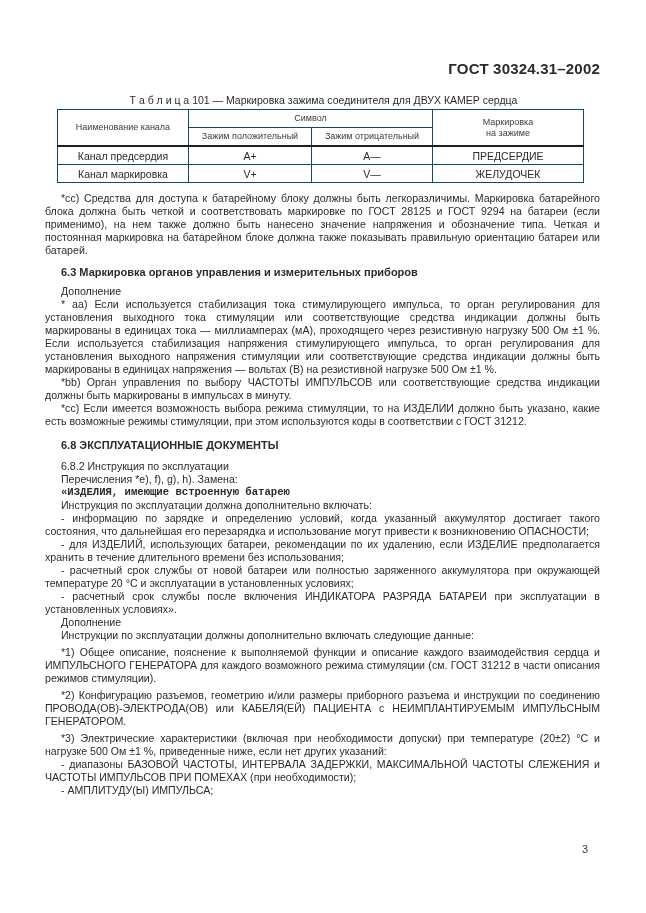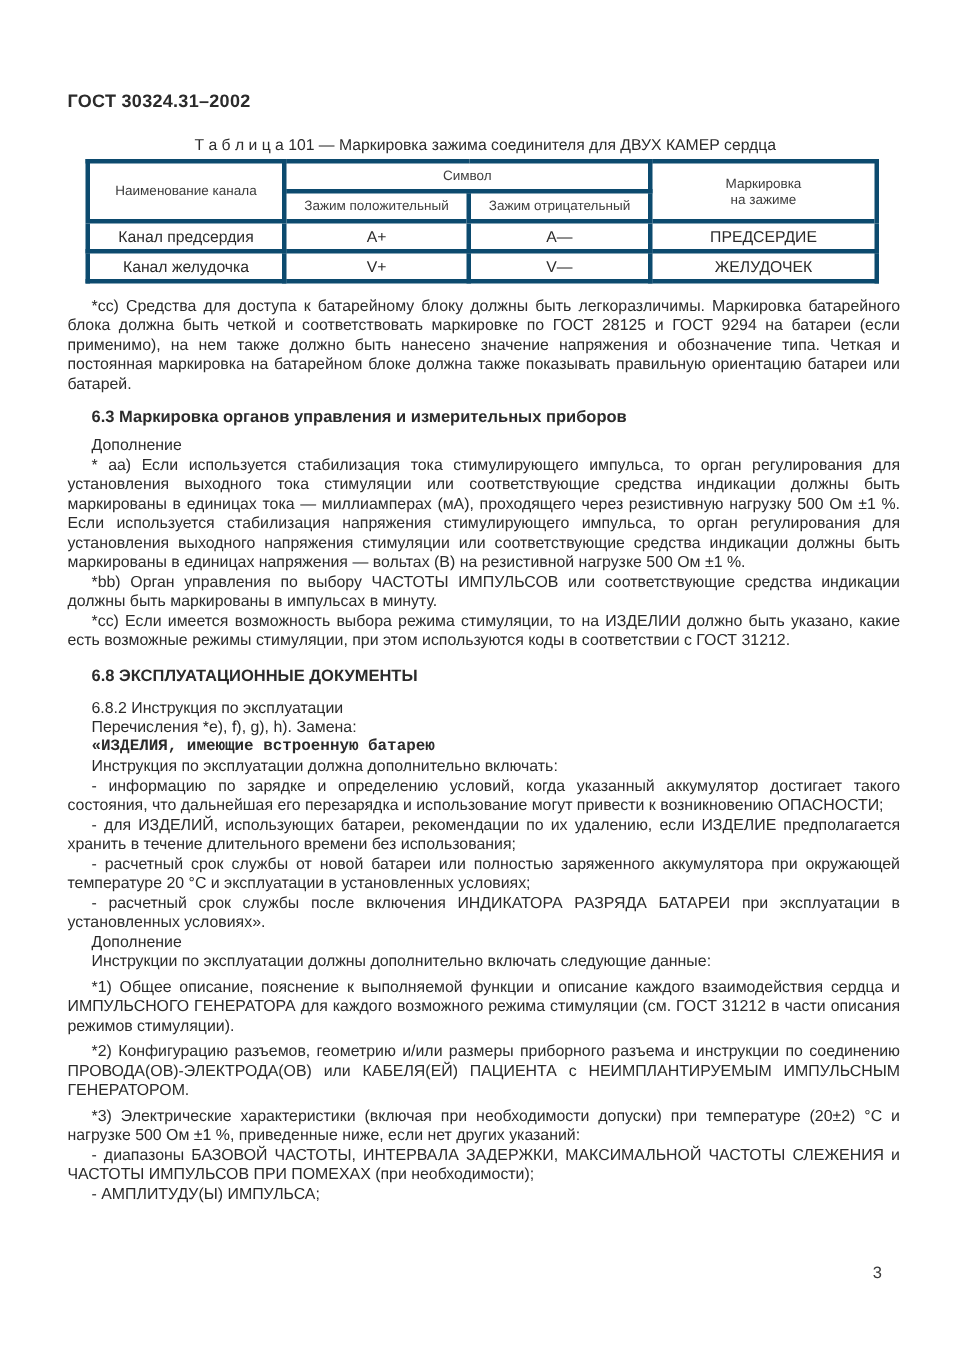--- a/index.html
+++ b/index.html
@@ -12,38 +12,39 @@
     overflow: hidden;
   }
   .page {
     position: absolute;
     top: 0; left: 0;
     width: 646px; height: 913px;
     box-sizing: border-box;
     padding: 60px 46px 0 45px;
   }
   .doc-header {
+    text-align: right;
     font-weight: bold;
-    font-size: 12px;
+    font-size: 15px;
     letter-spacing: 0.2px;
     margin-bottom: 17px;
   }
   .table-caption {
     font-size: 10.5px;
     margin: 0 0 3px 2px;
     text-align: center;
   }
   table.gost-table {
     border-collapse: collapse;
     margin-left: 12px;
     width: 526px;
     table-layout: fixed;
   }
   table.gost-table td {
-    border: 3px solid #0c4a6e;
+    border: 1px solid #0c4a6e;
     text-align: center;
     vertical-align: middle;
     padding: 1px 3px;
     font-size: 10.5px;
     line-height: 12px;
     height: 15px;
   }
   table.gost-table td.th {
     font-size: 9px;
     line-height: 10.5px;
@@ -113,21 +114,21 @@
       </tr>
     </thead>
     <tbody>
       <tr>
         <td>Канал предсердия</td>
         <td>А+</td>
         <td>А—</td>
         <td>ПРЕДСЕРДИЕ</td>
       </tr>
       <tr>
-        <td>Канал желудочка</td>
+        <td>Канал маркировка</td>
         <td>V+</td>
         <td>V—</td>
         <td>ЖЕЛУДОЧЕК</td>
       </tr>
     </tbody>
   </table>
 
   <div class="body-text">
     <p class="para">*cc) Средства для доступа к батарейному блоку должны быть легкоразличимы. Маркировка батарейного блока должна быть четкой и соответствовать маркировке по ГОСТ 28125 и ГОСТ 9294 на батареи (если применимо), на нем также должно быть нанесено значение напряжения и обозначение типа. Четкая и постоянная маркировка на батарейном блоке должна также показывать правильную ориентацию батареи или батарей.</p>
 

